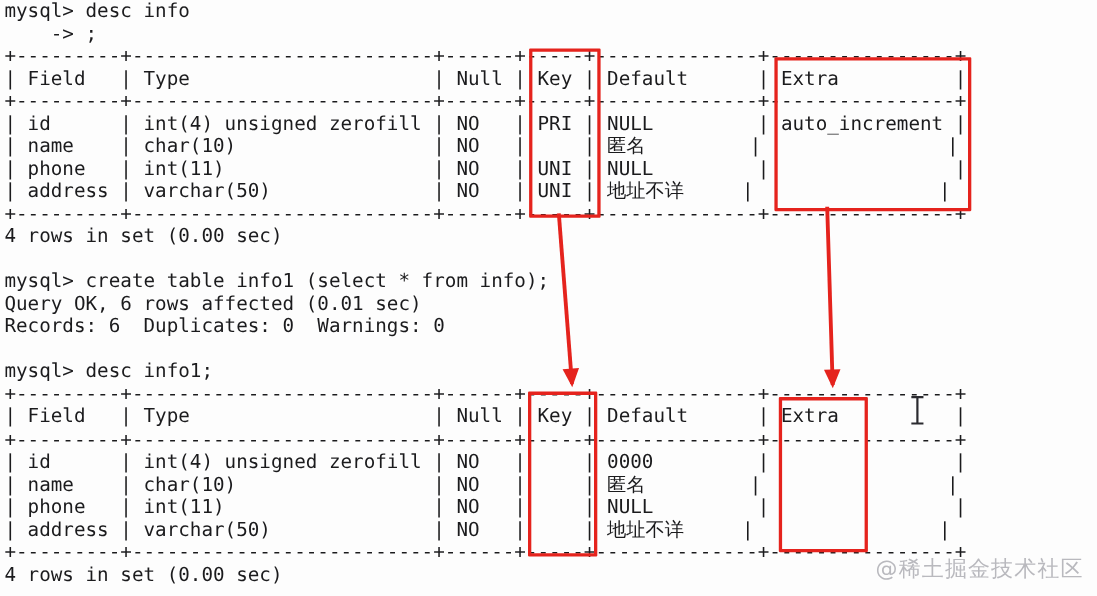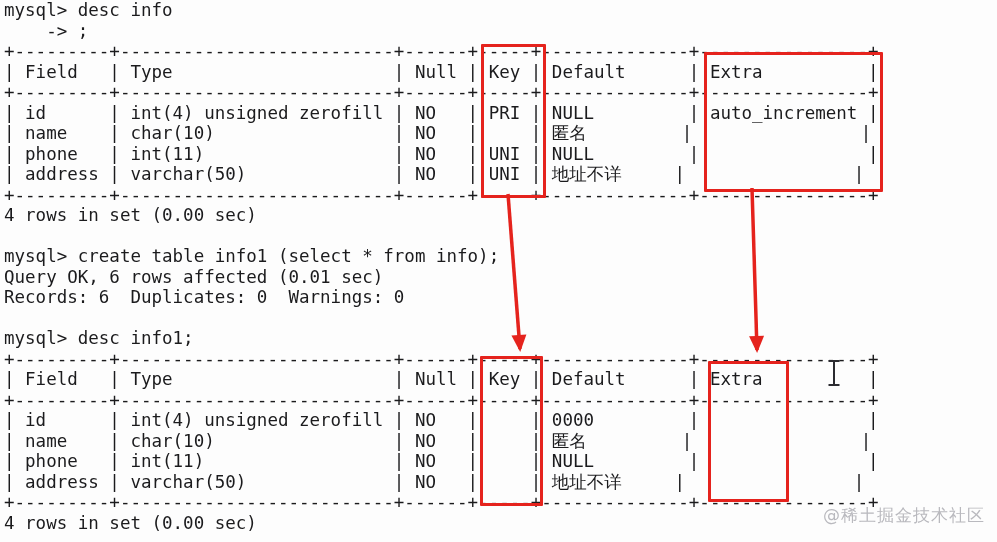--- a/index.html
+++ b/index.html
@@ -15,21 +15,21 @@
     font-size:17.5px;line-height:20.5px;
     color:#1b1b1d;white-space:pre;
     letter-spacing:0;
   }
   #boxes,#overlay{position:absolute;left:0;top:0;pointer-events:none;}
   #overlay{width:997px;height:542px;}
   .hl-box{position:absolute;border:3px solid #e5231d;border-radius:1px;background:transparent;}
   .watermark{
     position:absolute;top:504px;right:12px;
     font-family:"DejaVu Sans",sans-serif;
-    font-size:17px;letter-spacing:1px;color:#b9b9be;text-align:right;
+    font-size:20px;letter-spacing:1px;color:#b9b9be;text-align:right;
   }
 </style>
 </head>
 <body>
 
 <div class="screen">
 
   <pre class="terminal">mysql&gt; desc info
     -&gt; ;
 +---------+--------------------------+------+-----+--------------+----------------+

